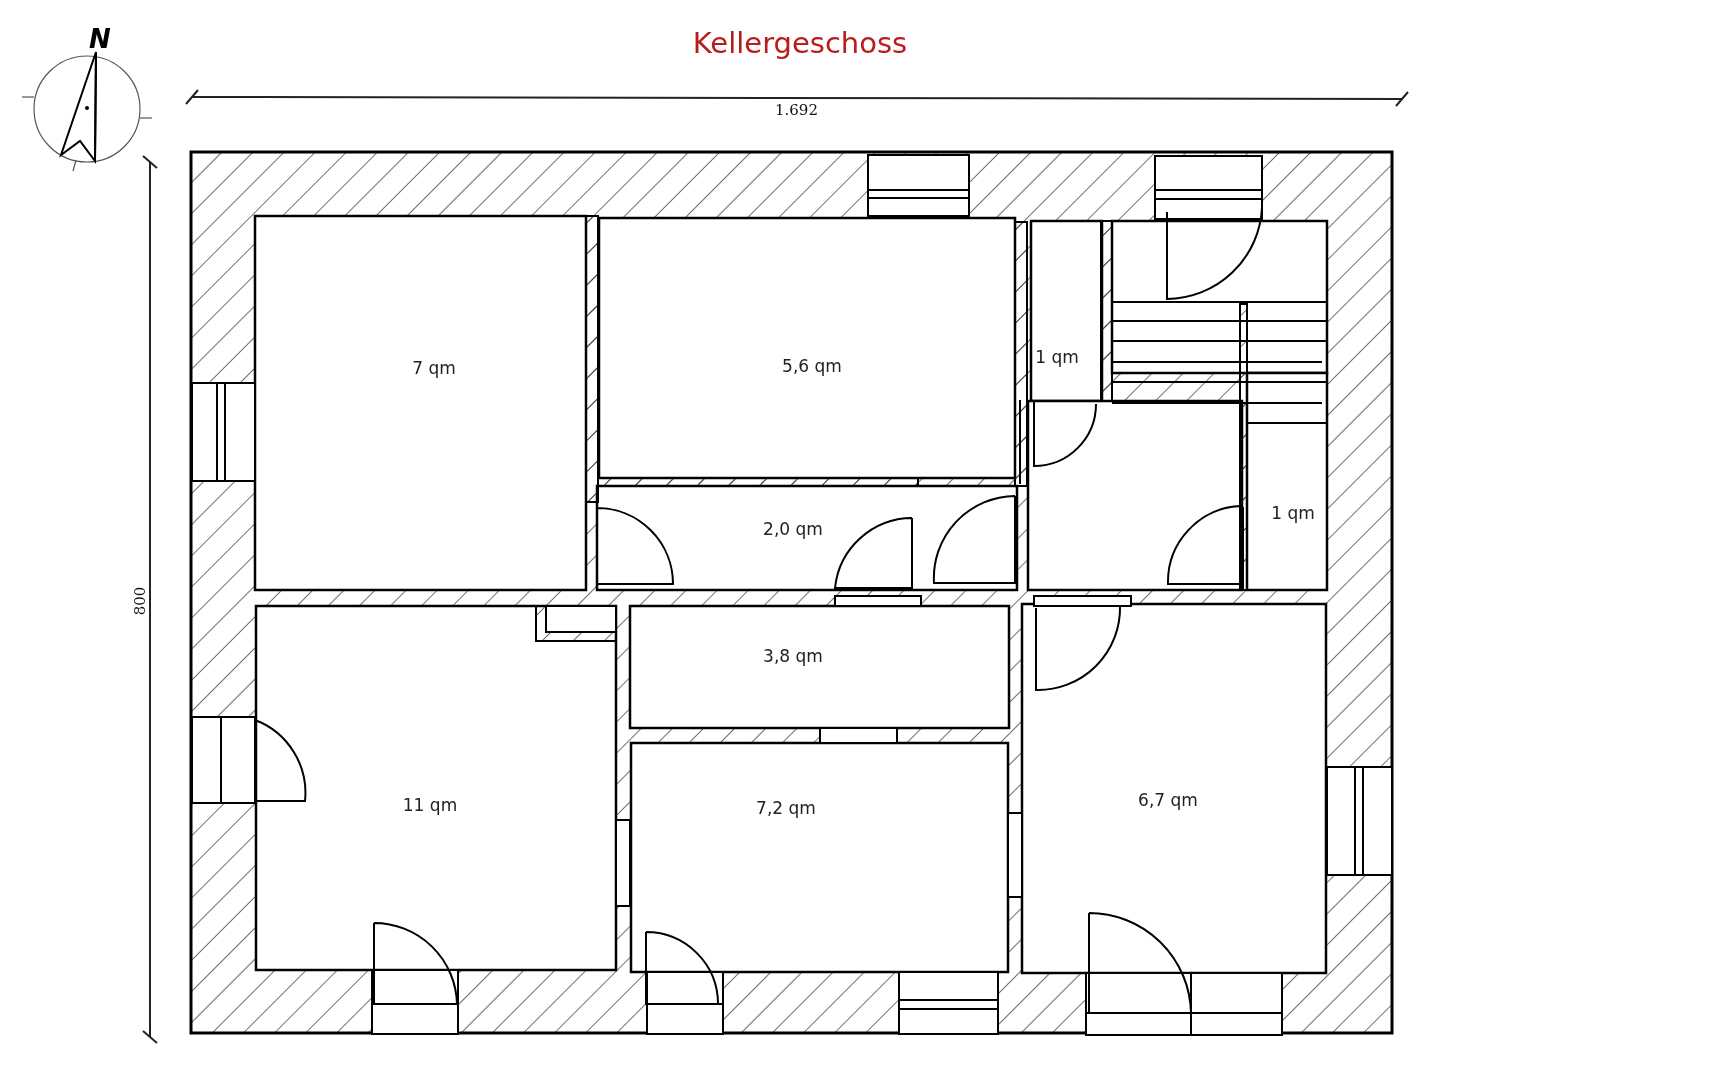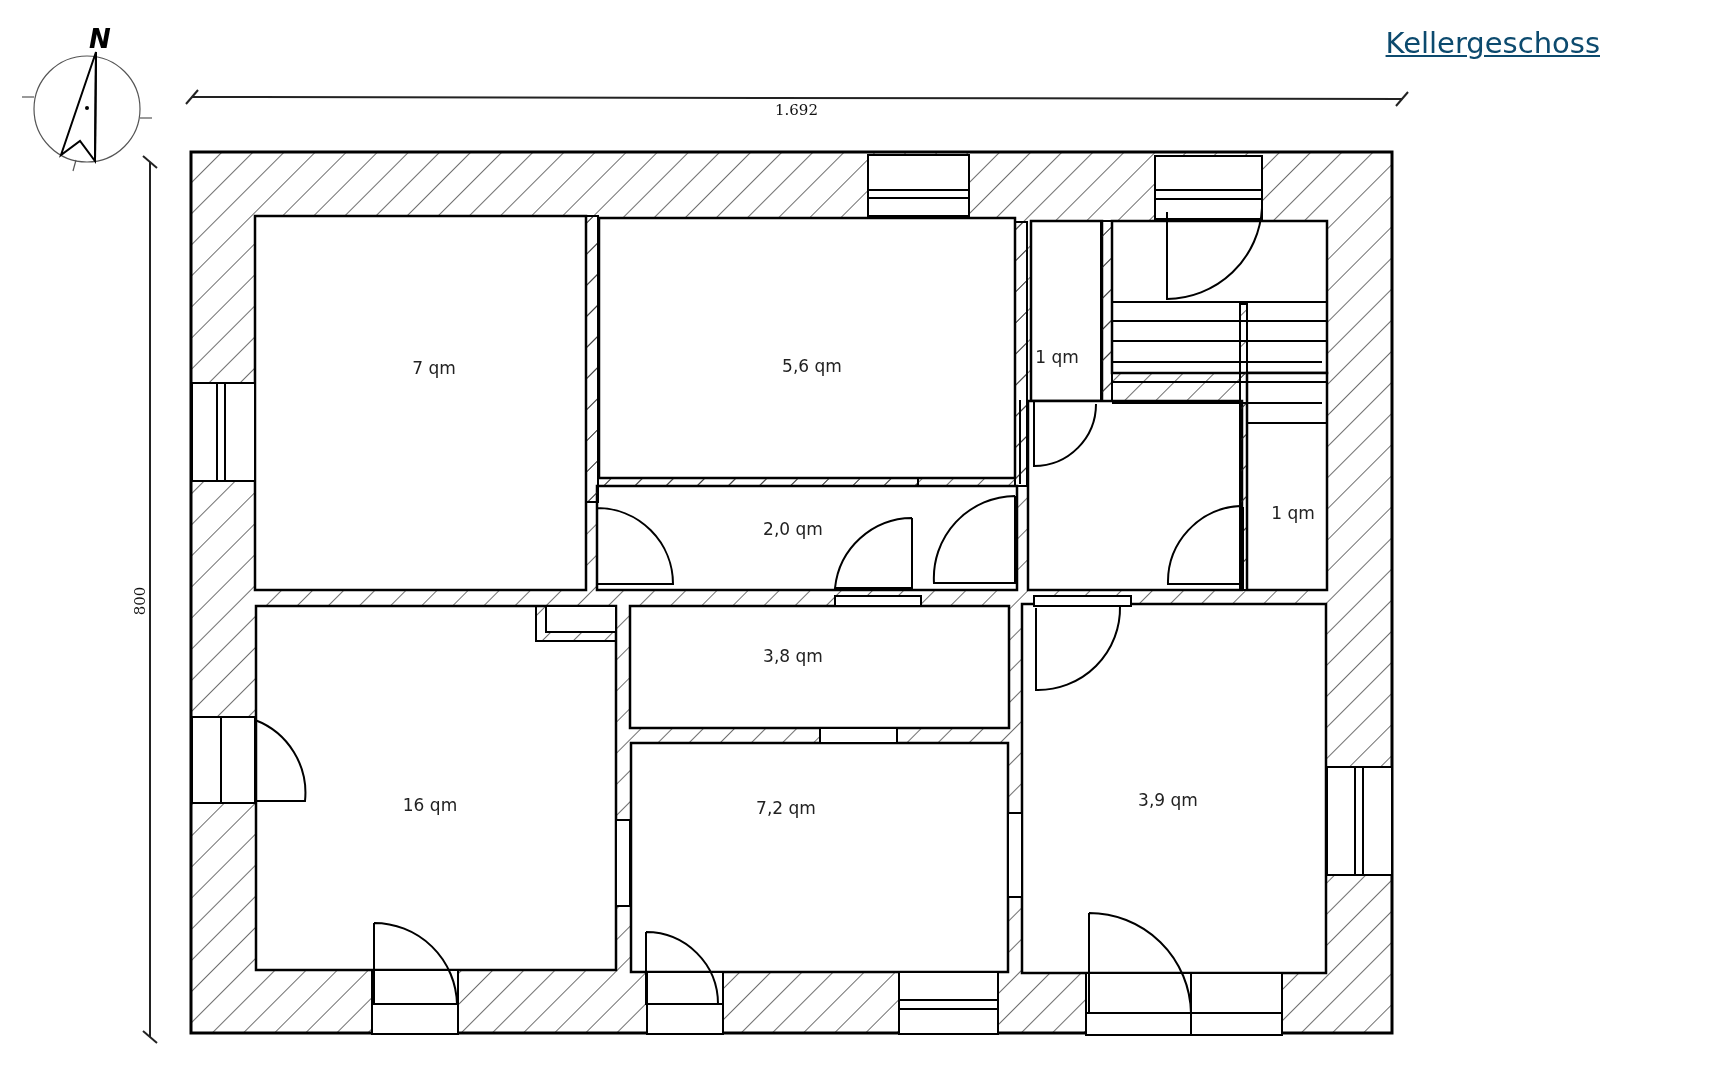--- a/index.html
+++ b/index.html
@@ -1,18 +1,18 @@
 <!DOCTYPE html>
 <html><head>
   <meta charset="utf-8">
   <style>
     html, body { margin: 0; padding: 0; background: #ffffff; }
     body { width: 1732px; height: 1080px; position: relative; overflow: hidden; font-family: "DejaVu Sans", sans-serif; }
     #plan { position: absolute; left: 0; top: 0; }
-    .title { position: absolute; left: 0; width: 1600px; top: 26px; text-align: right; font-size: 29px; color: #0c4a6e; text-decoration: underline; }
+    .title { position: absolute; left: 0; width: 1600px; top: 26px; text-align: center; font-size: 29px; color: #b91c1c; }
     .dim { position: absolute; font-family: "DejaVu Serif", serif; font-size: 15px; color: #111; }
     .dim-h { left: 775px; top: 101px; }
     .dim-v { left: 126px; top: 592px; transform: rotate(-90deg); transform-origin: center; }
     .room-label { position: absolute; font-size: 17px; color: #222; white-space: nowrap; transform: translate(-50%, -50%); }
   </style>
 </head>
 <body>
 
 <svg id="plan" width="1732" height="1080" viewBox="0 0 1732 1080" xmlns="http://www.w3.org/2000/svg">
   <defs>
@@ -135,15 +135,15 @@
 <div class="title">Kellergeschoss</div>
 <div class="dim dim-h">1.692</div>
 <div class="dim dim-v">800</div>
 
 <div class="room-label" style="left:434px;top:368px">7 qm</div>
 <div class="room-label" style="left:812px;top:366px">5,6 qm</div>
 <div class="room-label" style="left:793px;top:529px">2,0 qm</div>
 <div class="room-label" style="left:1057px;top:357px">1 qm</div>
 <div class="room-label" style="left:1293px;top:513px">1 qm</div>
 <div class="room-label" style="left:793px;top:656px">3,8 qm</div>
-<div class="room-label" style="left:430px;top:805px">16 qm</div>
+<div class="room-label" style="left:430px;top:805px">11 qm</div>
 <div class="room-label" style="left:786px;top:808px">7,2 qm</div>
-<div class="room-label" style="left:1168px;top:800px">3,9 qm</div>
+<div class="room-label" style="left:1168px;top:800px">6,7 qm</div>
 
 </body></html>

